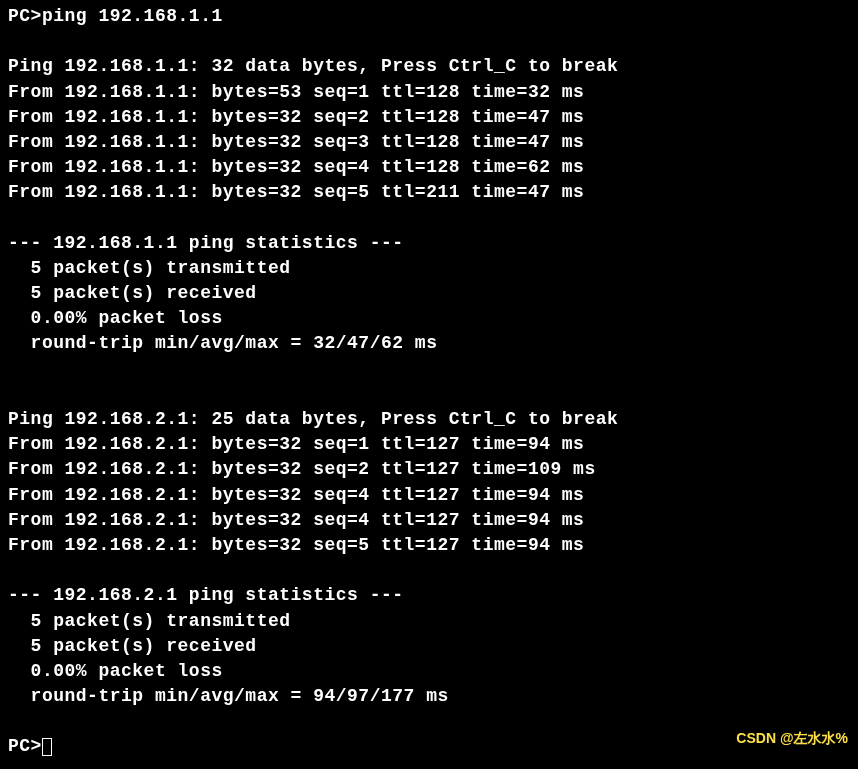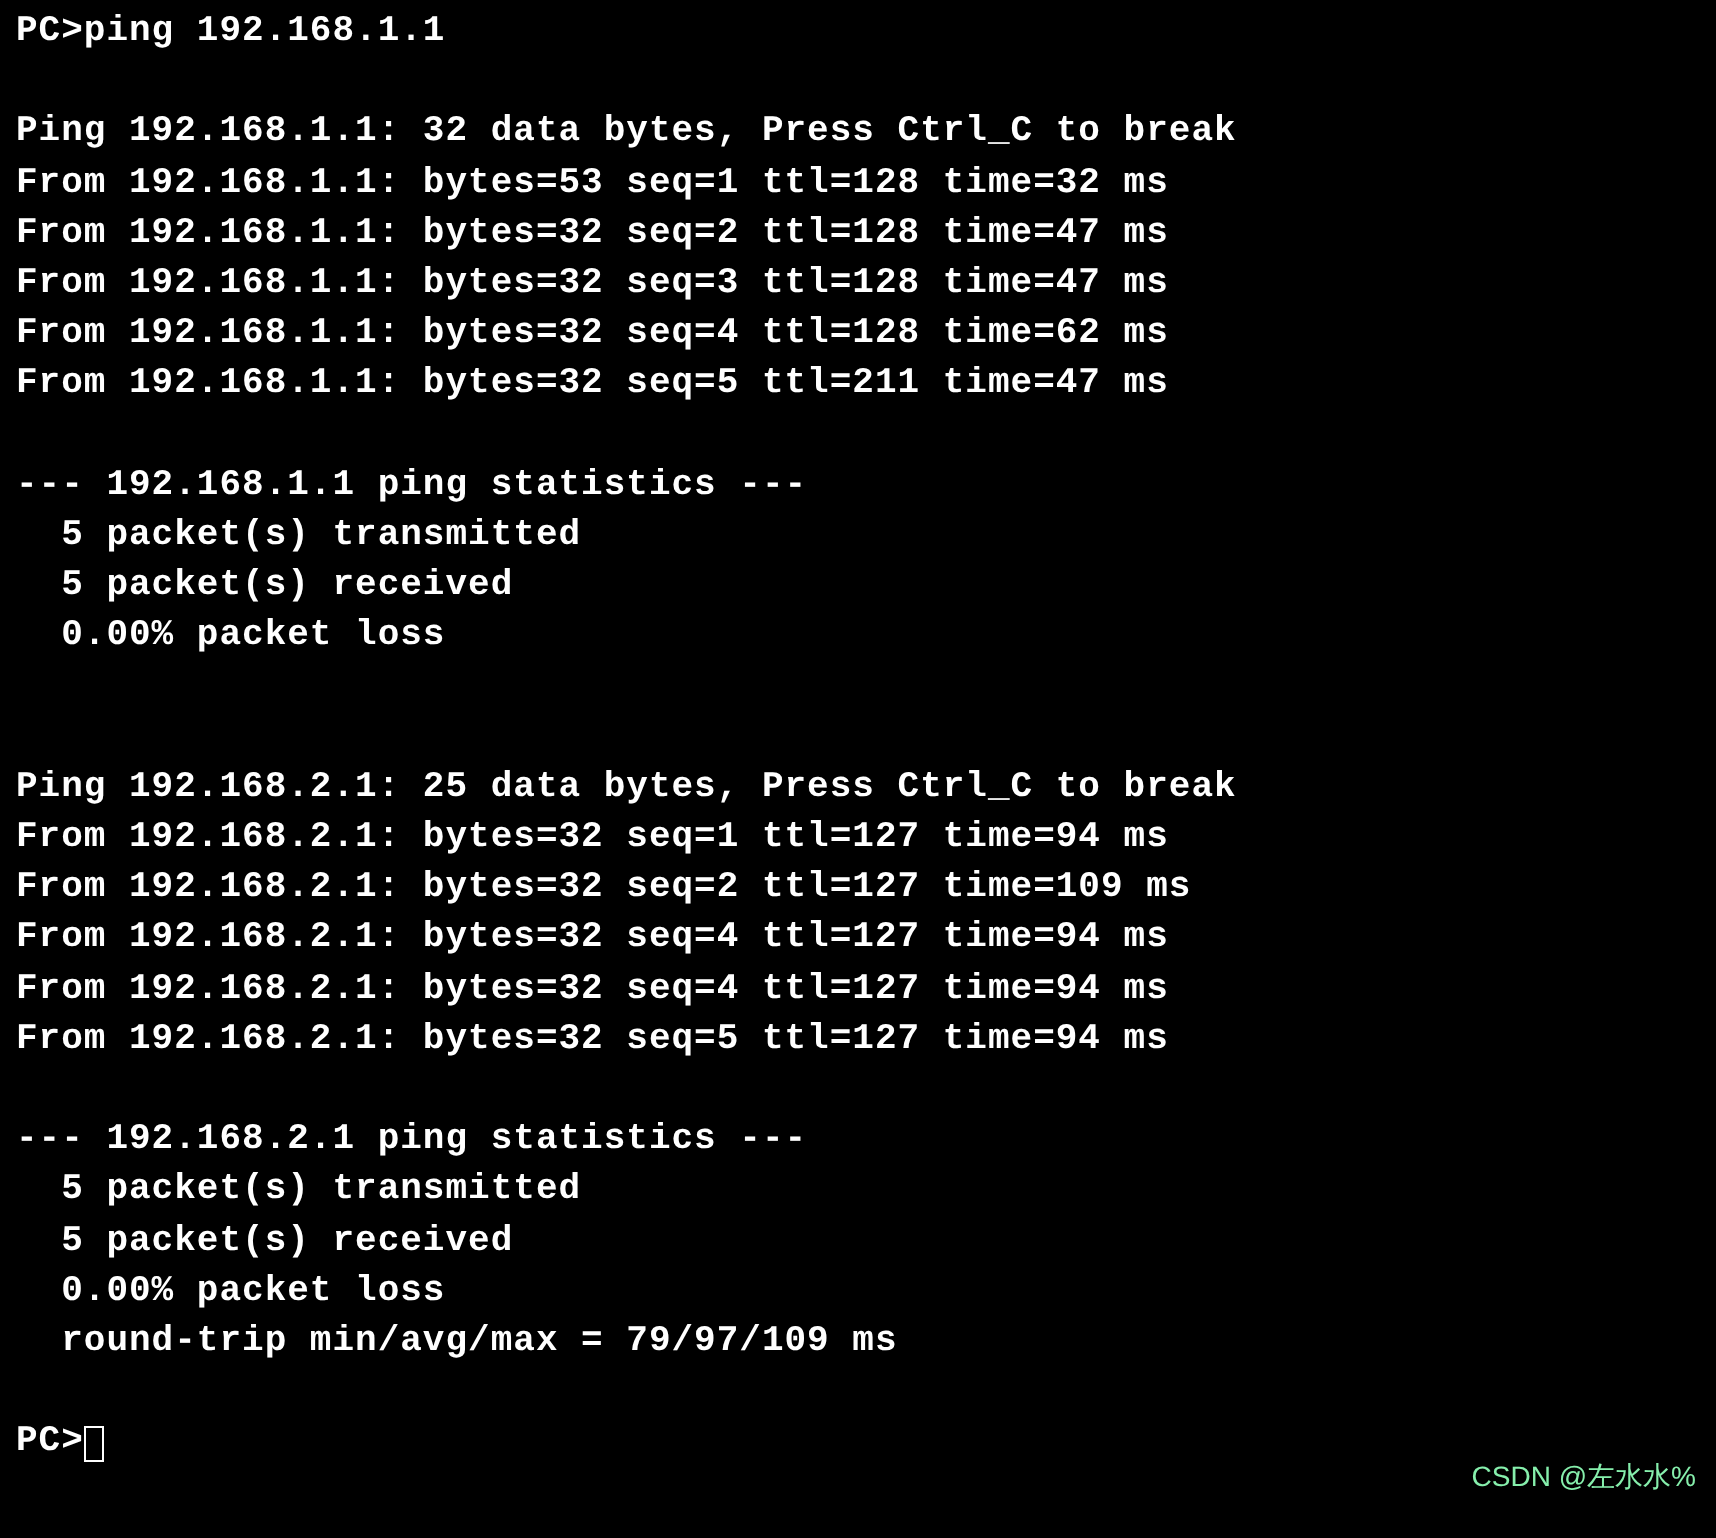--- a/index.html
+++ b/index.html
@@ -31,55 +31,56 @@
       display: inline-block;
       width: 10px;
       height: 18px;
       border: 1px solid #fff;
       vertical-align: text-bottom;
     }
     .watermark {
       position: absolute;
       bottom: 20px;
       right: 10px;
-      color: #86efac;
+      color: #fde047;
       font-size: 14px;
       font-family: sans-serif;
-      font-weight: normal;
+      font-weight: bold;
       letter-spacing: 0;
     }
   </style>
 </head>
 <body>
 
 <div>
   <div class="line"><span>PC&gt;ping 192.168.1.1</span></div>
   <div class="blank"></div>
   <div class="line">Ping 192.168.1.1: 32 data bytes, Press Ctrl_C to break</div>
   <div class="line">From 192.168.1.1: bytes=53 seq=1 ttl=128 time=32 ms</div>
   <div class="line">From 192.168.1.1: bytes=32 seq=2 ttl=128 time=47 ms</div>
   <div class="line">From 192.168.1.1: bytes=32 seq=3 ttl=128 time=47 ms</div>
   <div class="line">From 192.168.1.1: bytes=32 seq=4 ttl=128 time=62 ms</div>
   <div class="line">From 192.168.1.1: bytes=32 seq=5 ttl=211 time=47 ms</div>
   <div class="blank"></div>
   <div class="line">--- 192.168.1.1 ping statistics ---</div>
   <div class="line">  5 packet(s) transmitted</div>
   <div class="line">  5 packet(s) received</div>
   <div class="line">  0.00% packet loss</div>
+  <div class="line">  round-trip min/avg/max = 32/47/62 ms</div>
   <div class="blank"></div>
   <div class="blank"></div>
   <div class="line">Ping 192.168.2.1: 25 data bytes, Press Ctrl_C to break</div>
   <div class="line">From 192.168.2.1: bytes=32 seq=1 ttl=127 time=94 ms</div>
   <div class="line">From 192.168.2.1: bytes=32 seq=2 ttl=127 time=109 ms</div>
   <div class="line">From 192.168.2.1: bytes=32 seq=4 ttl=127 time=94 ms</div>
   <div class="line">From 192.168.2.1: bytes=32 seq=4 ttl=127 time=94 ms</div>
   <div class="line">From 192.168.2.1: bytes=32 seq=5 ttl=127 time=94 ms</div>
   <div class="blank"></div>
   <div class="line">--- 192.168.2.1 ping statistics ---</div>
   <div class="line">  5 packet(s) transmitted</div>
   <div class="line">  5 packet(s) received</div>
   <div class="line">  0.00% packet loss</div>
-  <div class="line">  round-trip min/avg/max = 79/97/109 ms</div>
+  <div class="line">  round-trip min/avg/max = 94/97/177 ms</div>
   <div class="blank"></div>
   <div class="line"><span>PC&gt;</span><span class="cursor-border"></span></div>
 </div>
 
 <div class="watermark">CSDN @左水水%</div>
 
 </body></html>

